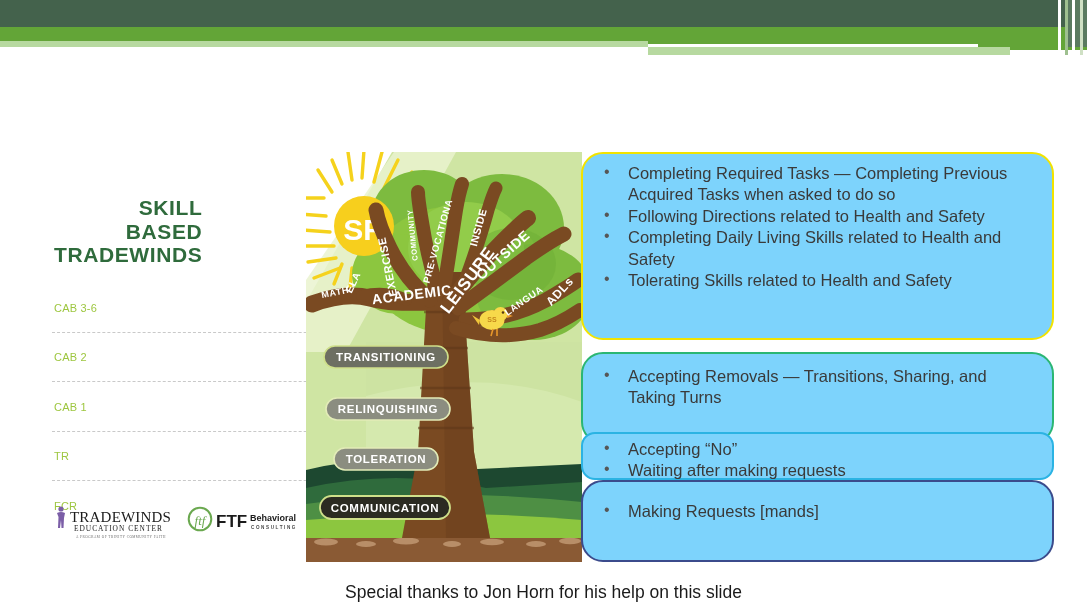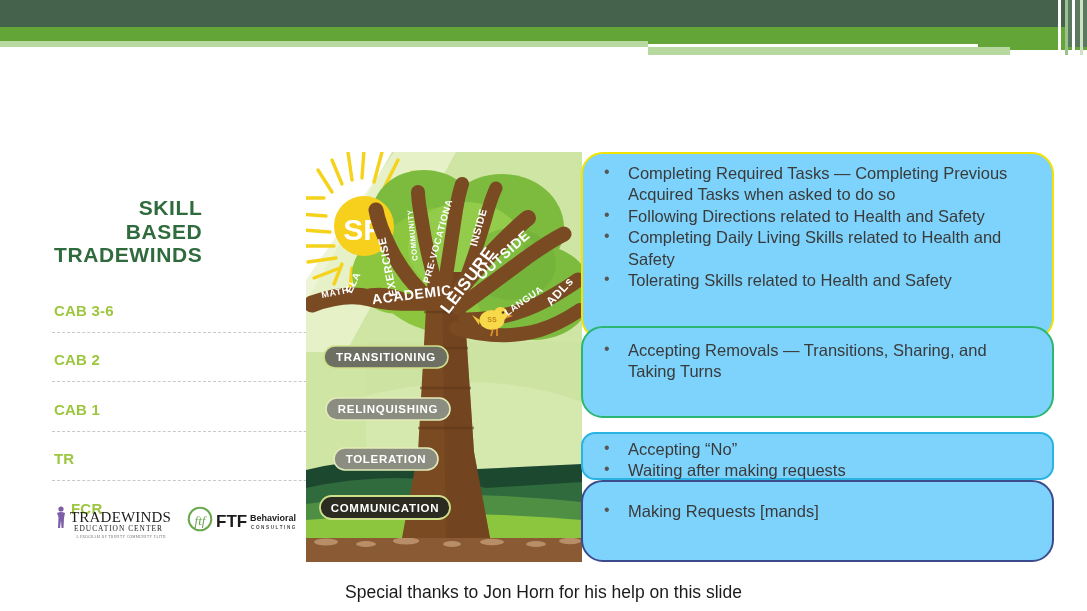--- a/index.html
+++ b/index.html
@@ -54,21 +54,21 @@
   .graphic { position: absolute; left: 40px; top: 152px; width: 542px; height: 410px; }
 
   .sbt-heading {
     position: absolute; left: 14px; top: 44px;
     font-size: 21px; font-weight: bold; color: #2f6b3c;
     line-height: 1.13; letter-spacing: 0.6px; text-align: right;
   }
 
   .cab-label {
     position: absolute; left: 14px;
-    font-size: 15px; font-weight: bold; color: #9dc63f;
+    font-size: 11px; font-weight: normal; color: #9dc63f;
     letter-spacing: 0.2px;
   }
   .cab-rule {
     position: absolute; left: 12px; width: 300px; height: 0;
     border-top: 1.5px dashed #c9c9c9;
   }
 
   
   .tree-svg { position: absolute; left: 266px; top: 0; width: 276px; height: 410px; }
 
@@ -129,21 +129,21 @@
     </div>
 
     <div class="cab-label" style="top:150px;">CAB 3-6</div>
     <div class="cab-rule" style="top:180px;"></div>
     <div class="cab-label" style="top:199px;">CAB 2</div>
     <div class="cab-rule" style="top:229px;"></div>
     <div class="cab-label" style="top:249px;">CAB 1</div>
     <div class="cab-rule" style="top:279px;"></div>
     <div class="cab-label" style="top:298px;">TR</div>
     <div class="cab-rule" style="top:328px;"></div>
-    <div class="cab-label" style="top:348px;margin-left:17px;">FCR</div>
+    <div class="cab-label" style="top:348px;">FCR</div>
 
     <svg class="logos" viewBox="0 0 255 45">
 
       <g transform="translate(2,2)">
         <circle cx="9" cy="5" r="2.6" fill="#7b5ea7"></circle>
         <path d="M5 9 Q9 7 13 9 L12 14 L11.5 24 L9.5 24 L9 16 L8 24 L6 24 L6.5 13 Z" fill="#7b5ea7"></path>
         <text x="18" y="18" font-family="'Liberation Serif',serif" font-size="15" fill="#1b1b1b" letter-spacing="0.2">TRADEWINDS</text>
         <text x="22" y="27" font-family="'Liberation Serif',serif" font-size="7.4" fill="#1b1b1b" letter-spacing="1.0">EDUCATION CENTER</text>
         <text x="24" y="34" font-family="'Liberation Serif',serif" font-size="3.4" fill="#6a6a6a" letter-spacing="0.5">A PROGRAM OF TRINITY COMMUNITY FAITH</text>
       </g>
@@ -307,21 +307,21 @@
 
   <div class="panel" style="top:152px; width:473px; height:188px; border-color:#f2e300;">
     <ul>
       <li>Completing Required Tasks — Completing Previous Acquired Tasks when asked to do so</li>
       <li>Following Directions related to Health and Safety</li>
       <li>Completing Daily Living Skills related to Health and Safety</li>
       <li>Tolerating Skills related to Health and Safety</li>
     </ul>
   </div>
 
-  <div class="panel" style="top:326px; width:473px; height:92px; border-color:#2bb673; padding-top:12px;">
+  <div class="panel" style="top:352px; width:473px; height:92px; border-color:#2bb673; padding-top:12px;">
     <ul>
       <li>Accepting Removals — Transitions, Sharing, and Taking Turns</li>
     </ul>
   </div>
 
   <div class="panel" style="top:432px; width:473px; height:48px; border-color:#2bb3e3; padding-top:5px; border-radius:14px;">
     <ul>
       <li>Accepting “No”</li>
       <li>Waiting after making requests</li>
     </ul>

